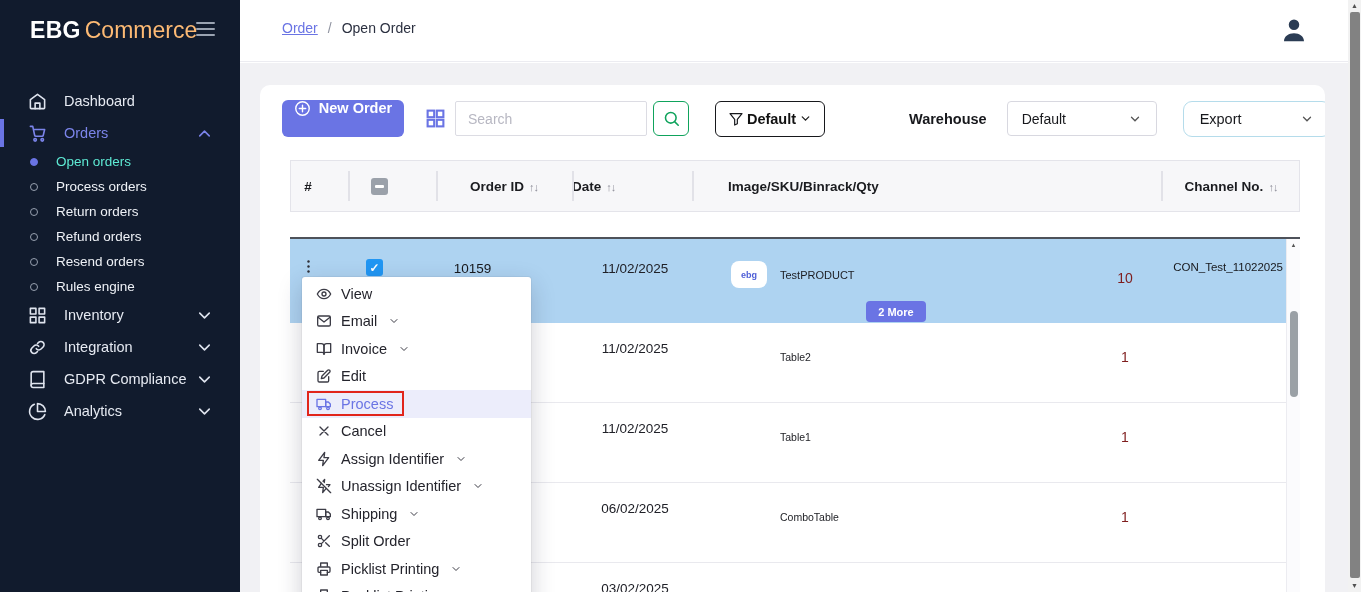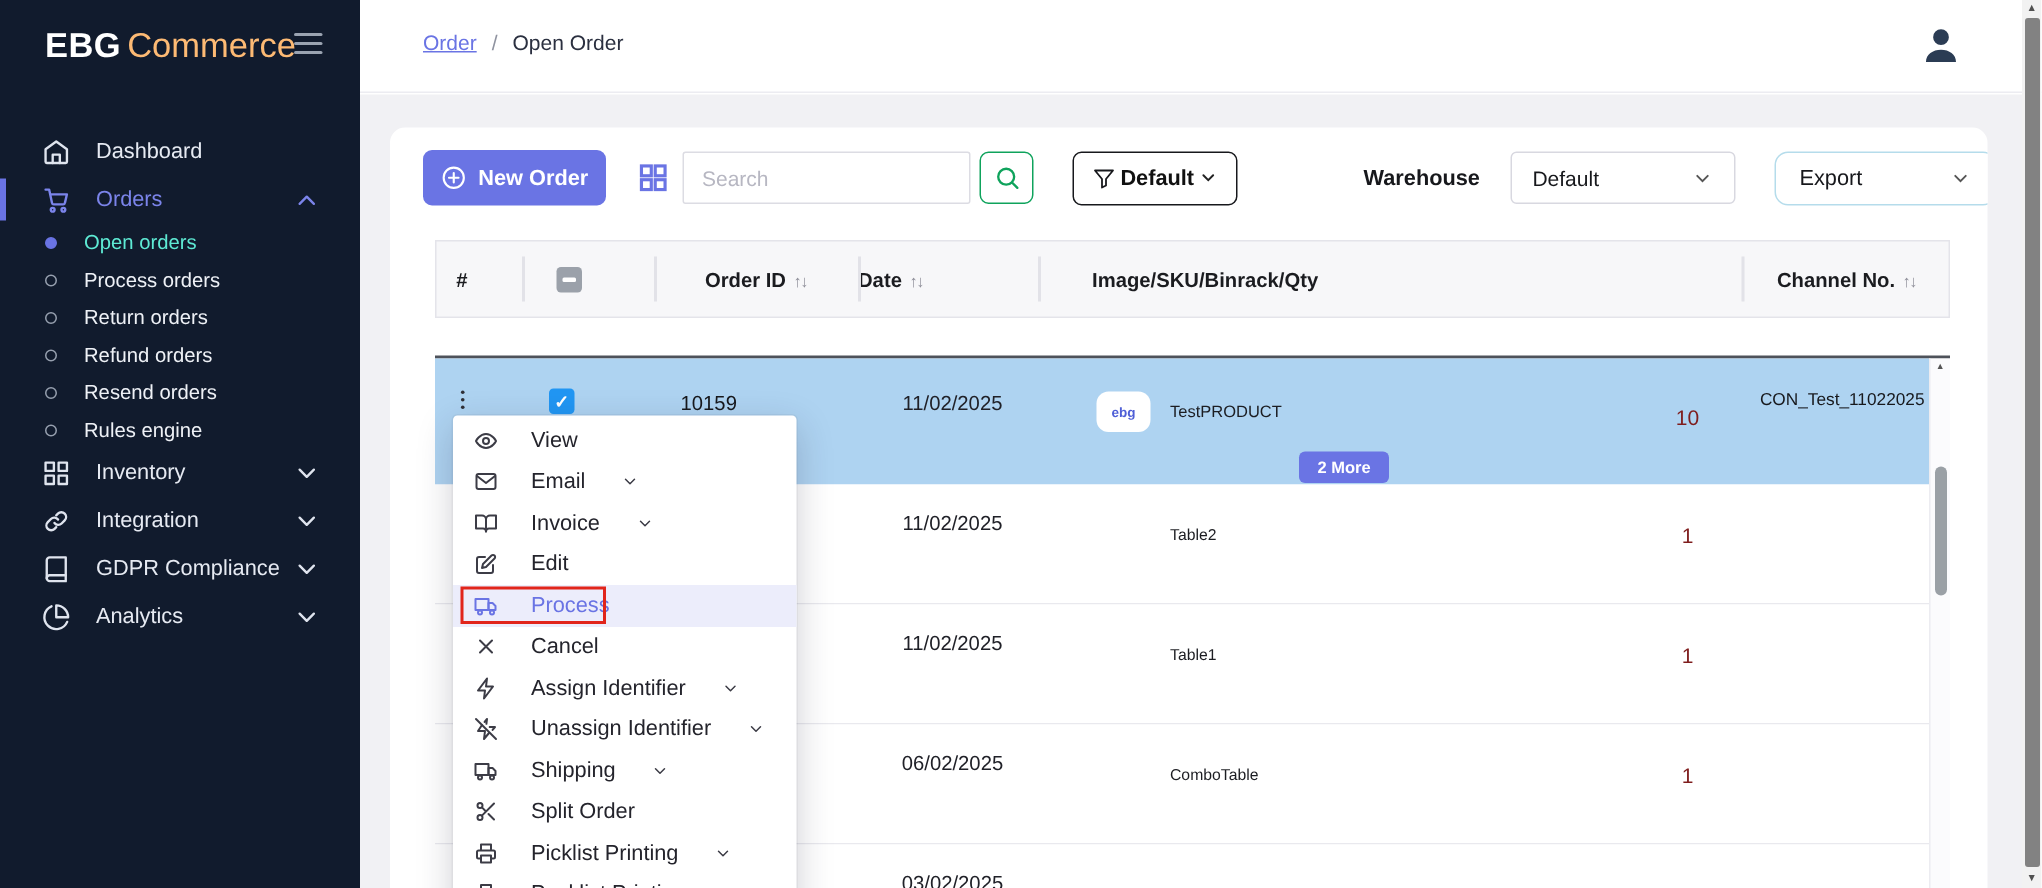--- a/index.html
+++ b/index.html
@@ -35,21 +35,21 @@
   .bc-sep{color:#8f93a0;margin:0 10px}
   .bc-cur{color:#2b3040}
   .avatar{position:absolute;right:52px;top:15px;width:30px;height:30px;color:#2b3c54;cursor:pointer}
 
   
   .main{position:absolute;left:240px;top:63px;width:1121px;height:529px;background:#f1f1f4}
   .card{position:absolute;left:20px;top:22px;width:1065px;height:560px;background:#fff;border-radius:10px 10px 0 0;overflow:hidden}
 
   
   .toolbar{position:absolute;left:22px;top:15px;height:37px;display:flex;align-items:center}
-  .btn-new{width:122px;height:37px;background:#6a74e4;color:#fff;border:none;border-radius:6px;display:flex;align-items:center;justify-content:center;gap:8px;font-size:14.5px;font-weight:700;font-family:inherit;cursor:pointer}
+  .btn-new{width:122px;height:37px;background:#6a74e4;color:#fff;border:none;border-radius:6px;display:flex;align-items:flex-start;justify-content:center;gap:8px;font-size:14.5px;font-weight:700;font-family:inherit;cursor:pointer}
   .btn-new .icn{width:17px;height:17px}
   .grid-toggle{margin-left:21px;width:21px;height:21px;color:#6a74e4;cursor:pointer}
   .search-input{margin-left:9px;width:192px;height:35px;border:1px solid #dcdce3;border-radius:2px;padding:0 12px;font-size:14px;color:#333;font-family:inherit;outline:none}
   .search-input::placeholder{color:#b7b7c2}
   .btn-search{margin-left:6px;width:36px;height:35px;background:#fff;border:1.5px solid #0fa35c;border-radius:6px;color:#0fa35c;display:flex;align-items:center;justify-content:center;cursor:pointer}
   .btn-search .icn{width:17px;height:17px}
   .btn-filter{margin-left:26px;width:110px;height:36px;background:#fff;border:1.7px solid #17181c;border-radius:6px;display:flex;align-items:center;justify-content:center;gap:3px;font-size:14.5px;font-weight:700;color:#111;font-family:inherit;cursor:pointer}
   .btn-filter .funnel{width:16px;height:16px;color:#17181c}
   .btn-filter .chev{width:13px;height:13px;color:#222}
   .wh-label{margin-left:84px;font-weight:700;font-size:14.5px;color:#17181c}
@@ -89,21 +89,21 @@
   .trow.sel .c-qty{top:31px}
   .c-channel{position:absolute;left:845px;top:22px;width:148px;text-align:right;font-size:11.5px;color:#17181c;font-weight:500}
 
   
   .lane{position:absolute;left:996px;top:0;width:14px;height:388px;background:#fbfbfd;border-left:1px solid #ececf1}
   .lane-up{position:absolute;top:3px;left:0;right:0;text-align:center;font-size:6px;color:#555}
   .lane-thumb{position:absolute;left:3px;top:72px;width:8px;height:86px;background:#9aa0a6;border-radius:4px;cursor:pointer}
 
   
   .ctx{position:absolute;left:302px;top:277px;width:229px;background:#fff;border-radius:3px;box-shadow:0 8px 24px rgba(30,30,60,.22),0 0 0 1px rgba(0,0,0,.04);padding:3px 0;z-index:40}
-  .mi{position:relative;height:27.5px;display:flex;align-items:center;gap:22px;padding:0 14px;font-size:14.5px;color:#24242c;cursor:pointer}
+  .mi{position:relative;height:27.5px;display:flex;align-items:center;gap:9px;padding:0 14px;font-size:14.5px;color:#24242c;cursor:pointer}
   .mi .icn{width:16px;height:16px;color:#3c3c46;flex:none}
   .mi .chev{width:12px;height:12px;margin-left:2px;color:#3c3c46}
   .mi.hl{background:#ecedfb;color:#6a74e4}
   .mi.hl .icn{color:#6a74e4}
   .redbox{position:absolute;left:5px;top:1px;width:97px;height:25px;border:2px solid #e1251b;pointer-events:none}
 
   
   .winscroll{position:absolute;right:0;top:0;width:13px;height:592px;background:#f2f2f2;z-index:60}
   .ws-arrow{position:absolute;left:0;right:0;text-align:center;font-size:7px;color:#515151;line-height:10px}
   .ws-up{top:1px}.ws-down{bottom:1px}

